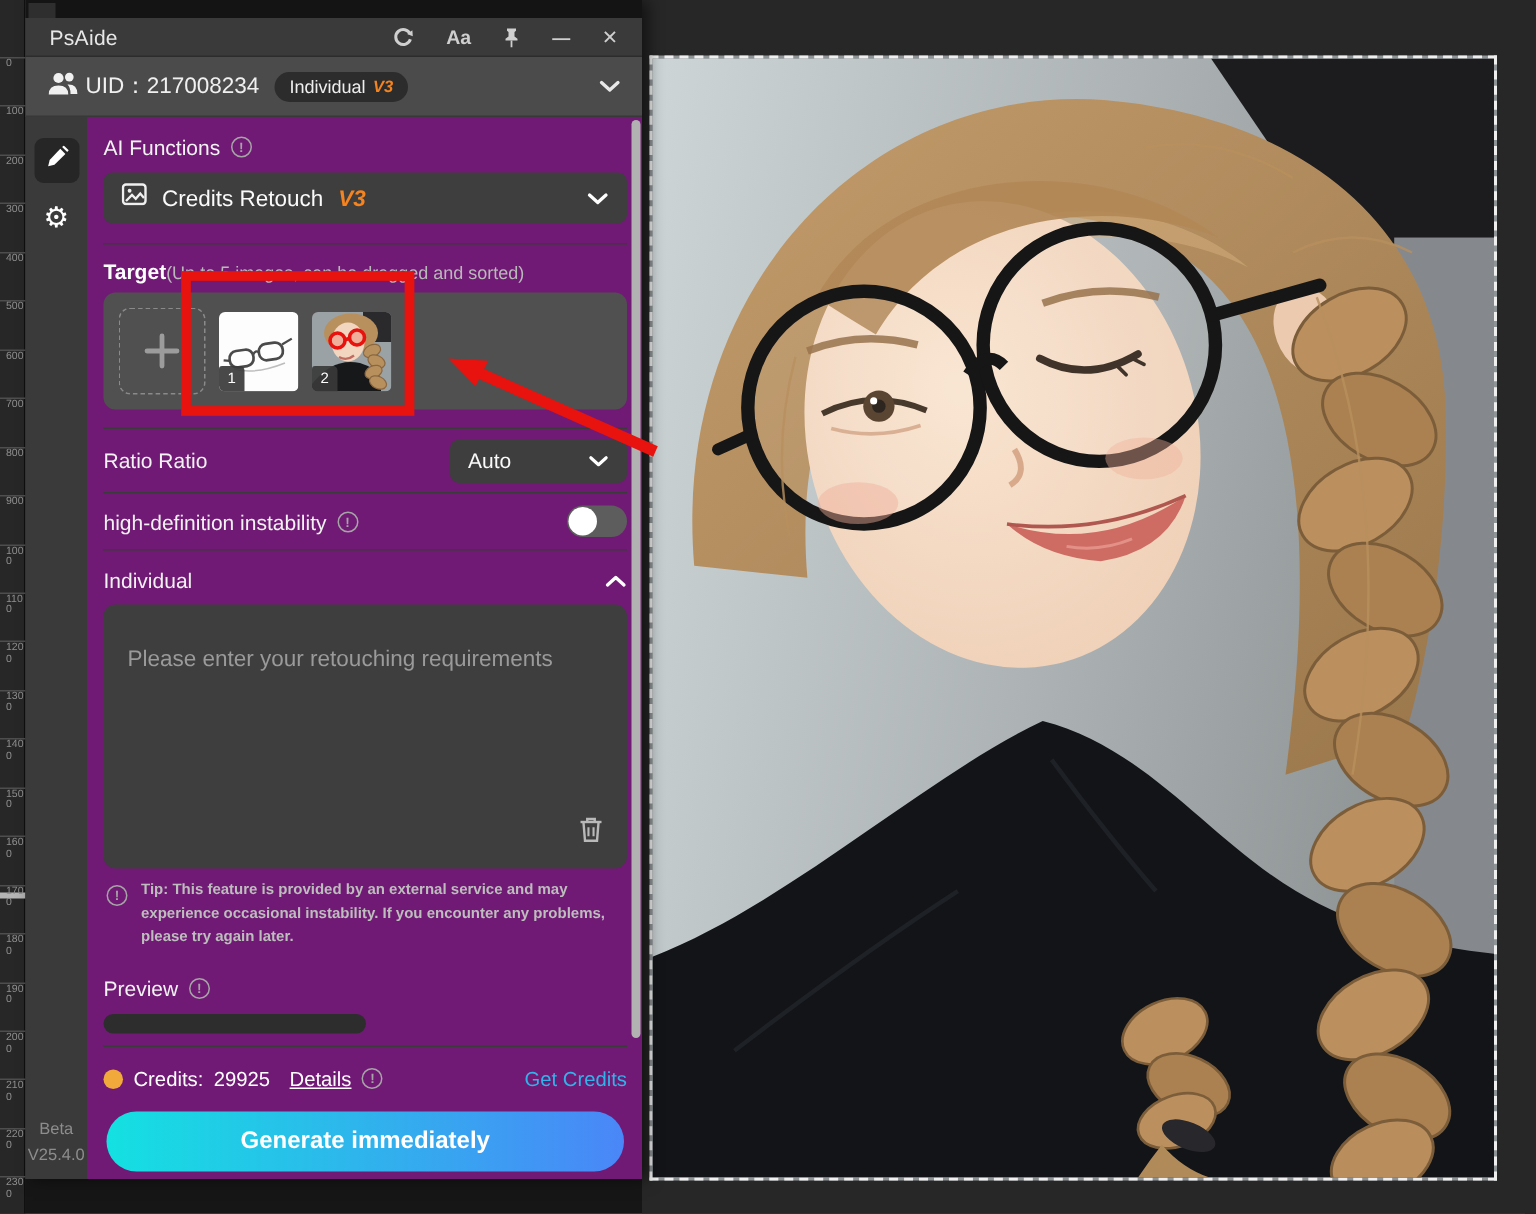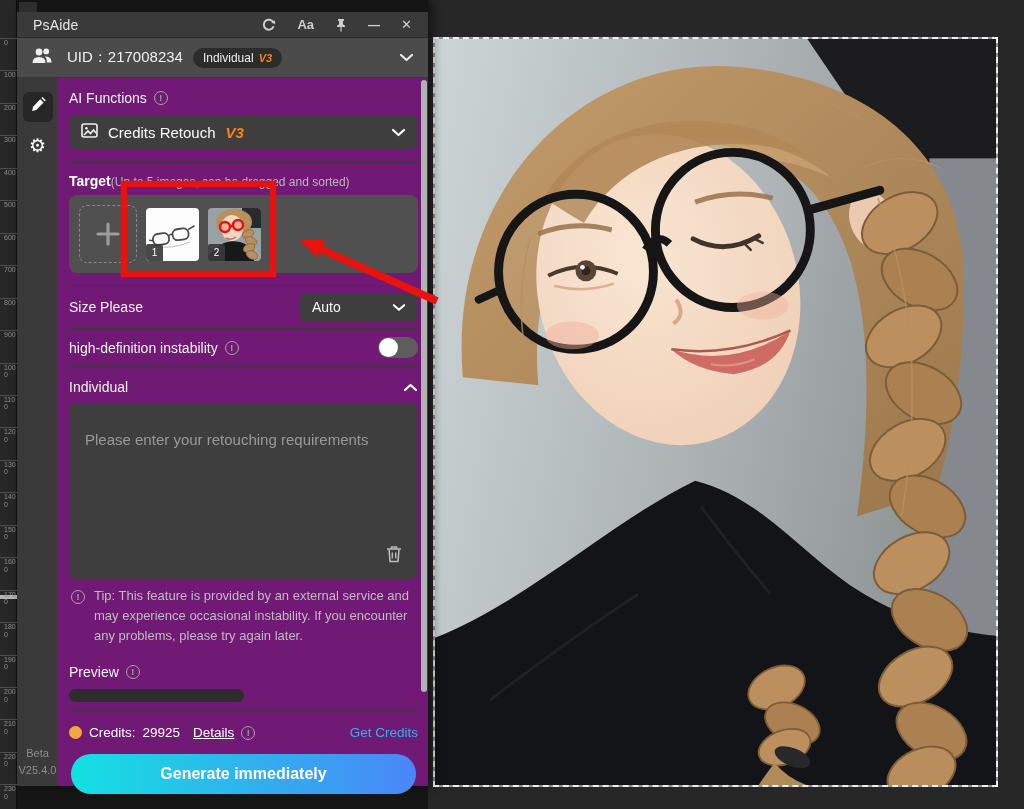--- a/index.html
+++ b/index.html
@@ -22,21 +22,21 @@
   .top-strip .tab-nub { position:absolute; left:2px; top:2px; width:18px; height:10px; background:#2e2e2e; }
 
   .titlebar { height:26px; background:#3a3a3a; border-bottom:1px solid #2c2c2c;
     display:flex; align-items:center; padding:0 16px; color:#e8e8e8; }
   .titlebar .title { font-size:14px; letter-spacing:.2px; }
   .titlebar .tb-icons { margin-left:auto; display:flex; align-items:center; gap:21px; color:#cfcfcf; }
   .tb-icon { font-size:12px; line-height:1; cursor:default; display:flex; align-items:center; }
 
   .uid-row { height:40px; background:#4b4b4b; border-bottom:1px solid #383838;
     display:flex; align-items:center; padding:0 14px; color:#f0f0f0; }
-  .uid-row .uid-text { font-size:15px; margin-left:14px; }
+  .uid-row .uid-text { font-size:15px; margin-left:4px; }
   .plan-badge { margin-left:10px; background:#2c2c2c; border-radius:12px; padding:3px 10px;
     font-size:12px; color:#eee; display:flex; align-items:center; gap:5px; }
   .plan-badge .ver { color:var(--color-accent); font-style:italic; font-weight:700; font-size:11px; }
   .uid-row .chev { margin-left:auto; }
 
   .panel-body { display:flex; height:708px; position:relative; }
   .iconbar { width:41px; background:#3a3a3a; display:flex; flex-direction:column; align-items:center; flex:none; }
   .tool-btn { width:30px; height:30px; border-radius:6px; display:flex; align-items:center; justify-content:center; color:#fff; }
   .tool-btn.active { background:#262626; margin-top:14px; }
   .gear { margin-top:16px; font-size:19px; color:#fff; }
@@ -81,21 +81,21 @@
   .req-head { display:flex; align-items:center; }
   .req-head .chev { margin-left:auto; }
   .req-box { margin-top:8px; height:176px; background:#3e3e3e; border-radius:8px; position:relative; }
   .req-box textarea { width:100%; height:100%; background:transparent; border:none; resize:none; outline:none;
     padding:28px 16px; font-size:15px; color:#ddd; font-family:"Liberation Sans", sans-serif; }
   .req-box textarea::placeholder { color:#9a9a9a; }
   .trash { position:absolute; right:16px; bottom:12px; color:#b9b9b9; }
 
   .tip-row { display:flex; gap:9px; padding:7px 2px 9px; align-items:flex-start; }
   .tip-row .info-dot { margin-top:4px; }
-  .tip-text { font-size:13px; color:#bdbdbd; line-height:1.55; }
+  .tip-text { font-size:10px; color:#bdbdbd; line-height:1.55;font-weight:bold; }
 
   .preview-sect { padding:9px 0 8px; }
   .progress { margin-top:9px; width:175px; height:13px; background:#2d2d2d; border-radius:7px; }
 
   .credits-row { height:43px; display:flex; align-items:center; gap:7px; font-size:13.5px; border-bottom:none; }
   .credit-dot { width:13px; height:13px; border-radius:50%; background:var(--color-credits-dot); flex:none; }
   .credits-text { color:#fff; }
   .details-link { color:#fff; text-decoration:underline; margin-left:6px; }
   .get-credits { margin-left:auto; color:var(--color-link); font-size:13.5px; }
 
@@ -286,21 +286,21 @@
                     <path d="M22 18.5 l3-.8" fill="none"></path>
                 </g>
                 <path d="M18 30 q5 3 10-1" stroke="#c06a60" stroke-width="1.5" fill="none"></path>
               </svg>
               <span class="badge">2</span>
             </div>
           </div>
         </div>
 
         <div class="sect size-row">
-          <span class="label-row">Size Please</span>
+          <span class="label-row">Ratio Ratio</span>
           <div class="mini-select">
             <span>Auto</span>
             <span class="chev">
               <svg width="14" height="9" viewBox="0 0 15 9">
                   <polyline points="2,2 7.5,7 13,2" fill="none" stroke="#fff" stroke-width="2.2" stroke-linecap="round" stroke-linejoin="round"></polyline>
                 </svg>
             </span>
           </div>
         </div>
 

